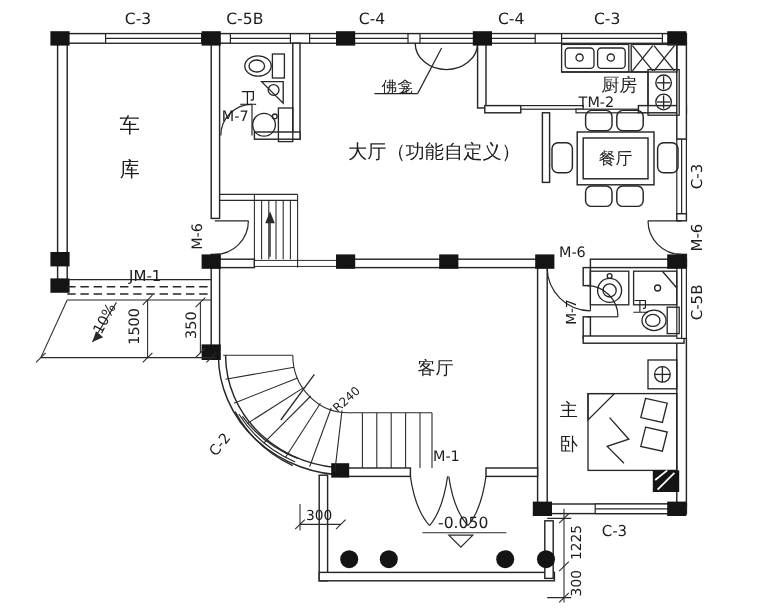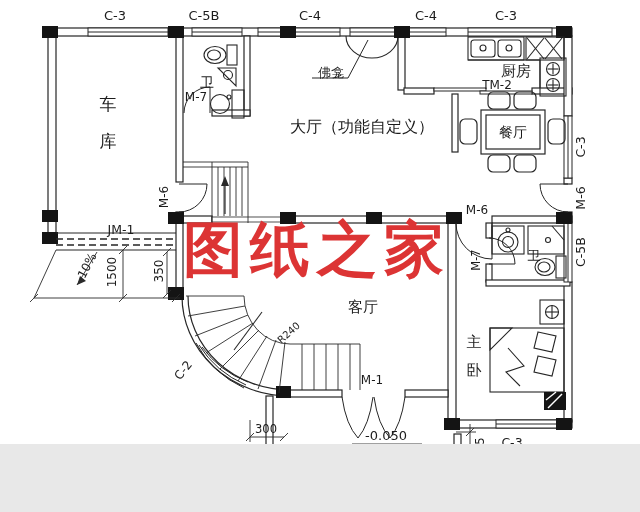--- a/index.html
+++ b/index.html
@@ -1,16 +1,16 @@
 <!DOCTYPE html>
 <html><head>
 <meta charset="utf-8">
 <style>
   html,body{margin:0;padding:0;background:#e8e8e8;}
-  .stage{position:relative;width:640px;height:444px;background:#fde047;overflow:hidden;
+  .stage{position:relative;width:640px;height:512px;background:#fde047;overflow:hidden;
          font-family:"DejaVu Sans",sans-serif;}
   .stage svg{position:absolute;left:0;top:0;}
   .plan-text{font-family:"DejaVu Sans",sans-serif;fill:#1c1c1c;}
   .watermark{position:absolute;left:183px;top:216px;width:290px;
              font-family:"DejaVu Serif","Liberation Serif",serif;
              font-weight:bold;font-size:60px;line-height:1.1;letter-spacing:7px;
              white-space:nowrap;user-select:none;}
 </style>
 </head>
 <body>
@@ -320,14 +320,13 @@
     <text x="113" y="275" font-size="12" transform="rotate(-90 113 272)">1500</text>
     <text x="160" y="274" font-size="12" transform="rotate(-90 160 271)">350</text>
     <text x="266" y="433" font-size="11.5">300</text>
     <text x="386" y="440" font-size="13">-0.050</text>
     <text x="481" y="455" font-size="11.5" transform="rotate(-90 481 452)">1225</text>
     <text x="481" y="489" font-size="11.5" transform="rotate(-90 481 486)">300</text>
     <text x="289" y="336" font-size="10" transform="rotate(-42 289 333)">R240</text>
   </g>
 </svg>
 
-<div class="watermark" style="color: rgb(220, 52, 52);">图纸之家</div>
 </div>
 
 </body></html>

